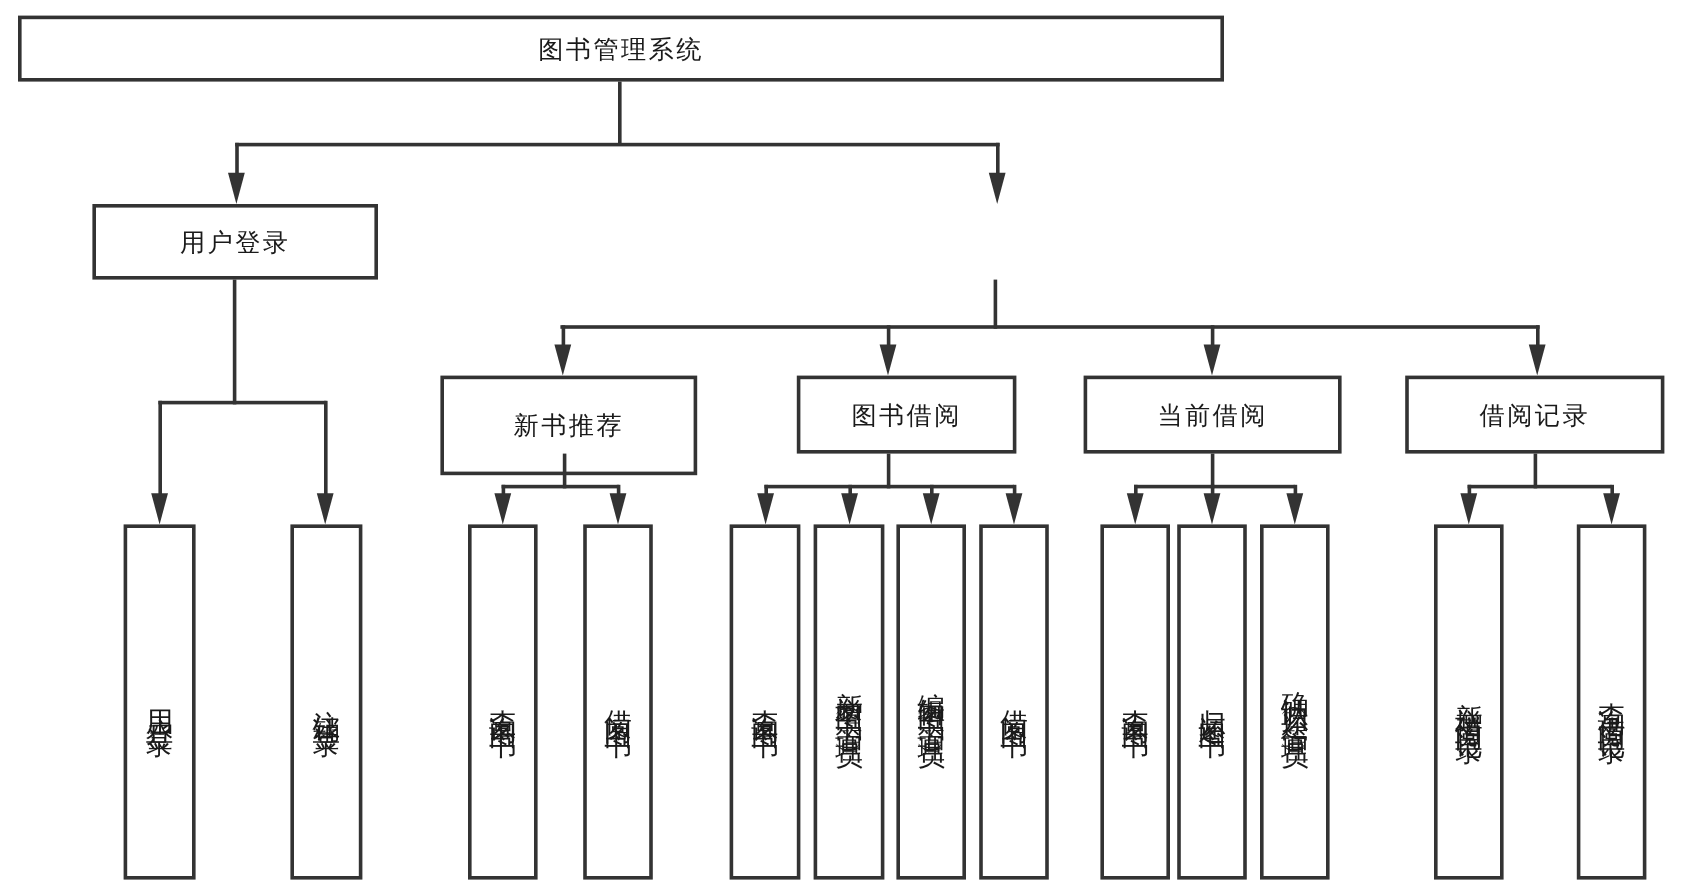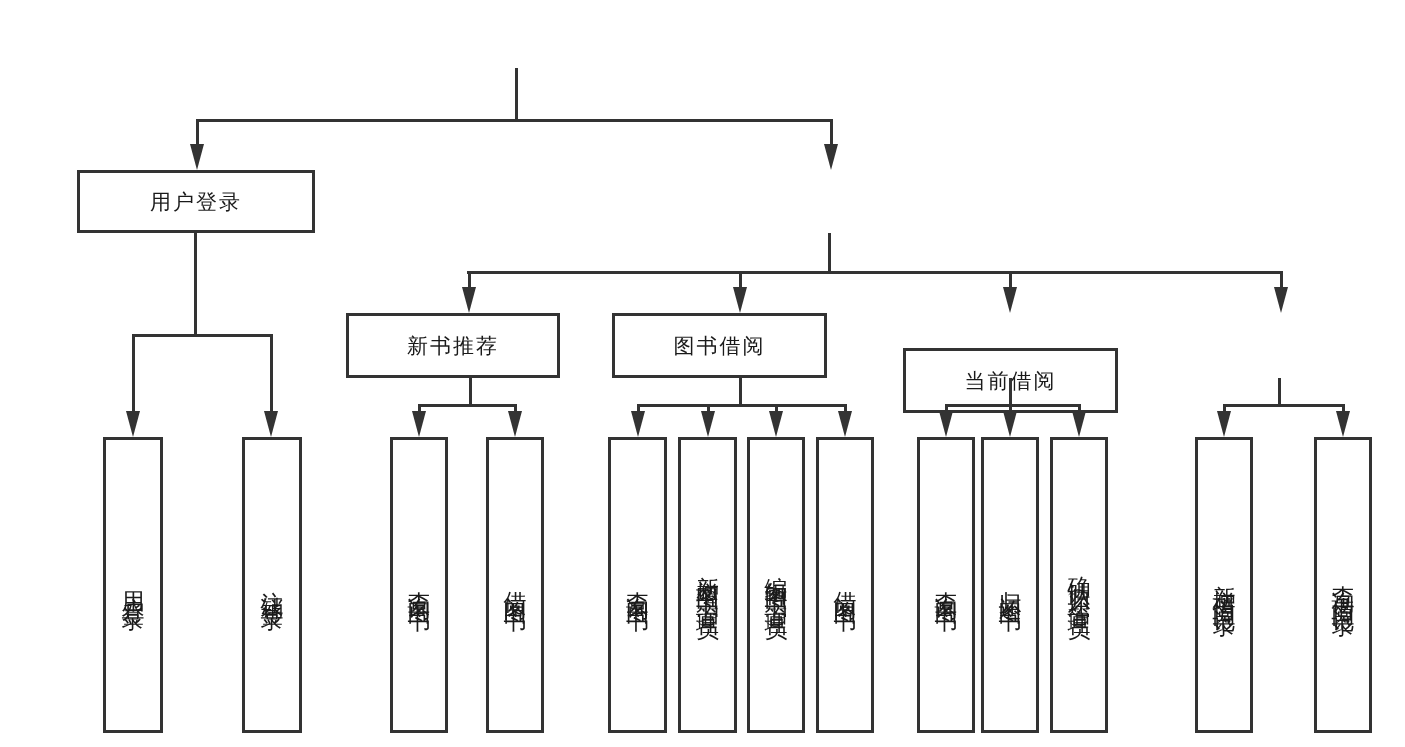--- a/index.html
+++ b/index.html
@@ -66,20 +66,23 @@
     opacity: 0.85;
     white-space: nowrap;
     z-index: 10;
   }
 </style>
 </head>
 <body>
 
 <div class="stage">
 
+  <div class="hbox" style="left:15px; top:13px; width:1005px; height:55px;">
+    <span>图书管理系统</span>
+  </div>
 
   <div class="vl" style="left:515px; top:68px; height:53px;"></div>
   <div class="hl" style="left:196px; top:119px; width:637px;"></div>
   <div class="vl" style="left:196px; top:119px; height:30px;"></div>
   <div class="ah" style="left:190px; top:144px;"></div>
   <div class="vl" style="left:830px; top:119px; height:30px;"></div>
   <div class="ah" style="left:824px; top:144px;"></div>
 
   <div class="hbox" style="left:77px; top:170px; width:238px; height:63px;">
     <span>用户登录</span>
@@ -96,28 +99,31 @@
   <div class="hl" style="left:467px; top:271px; width:816px;"></div>
   <div class="vl" style="left:468px; top:271px; height:20px;"></div>
   <div class="ah" style="left:462px; top:287px;"></div>
   <div class="vl" style="left:739px; top:271px; height:20px;"></div>
   <div class="ah" style="left:733px; top:287px;"></div>
   <div class="vl" style="left:1009px; top:271px; height:20px;"></div>
   <div class="ah" style="left:1003px; top:287px;"></div>
   <div class="vl" style="left:1280px; top:271px; height:20px;"></div>
   <div class="ah" style="left:1274px; top:287px;"></div>
 
-  <div class="hbox" style="left:346px; top:313px; width:214px; height:65px;">
+  <div class="hbox" style="left:367px; top:313px; width:214px; height:83px;">
     <span>新书推荐</span>
   </div>
-  <div class="hbox" style="left:612px; top:313px; width:215px; height:65px;">
+  <div class="hbox" style="left:664px; top:313px; width:183px; height:65px;">
     <span>图书借阅</span>
   </div>
-  <div class="hbox" style="left:903px; top:313px; width:215px; height:65px;margin-top:35px;">
+  <div class="hbox" style="left:903px; top:313px; width:215px; height:65px;">
     <span>当前借阅</span>
+  </div>
+  <div class="hbox" style="left:1171px; top:313px; width:216px; height:65px;">
+    <span>借阅记录</span>
   </div>
 
   <div class="vl" style="left:469px; top:378px; height:29px;"></div>
   <div class="hl" style="left:418px; top:404px; width:98px;"></div>
   <div class="vl" style="left:418px; top:404px; height:12px;"></div>
   <div class="ah" style="left:412px; top:411px;"></div>
   <div class="vl" style="left:514px; top:404px; height:12px;"></div>
   <div class="ah" style="left:508px; top:411px;"></div>
 
   <div class="vl" style="left:739px; top:378px; height:29px;"></div>

